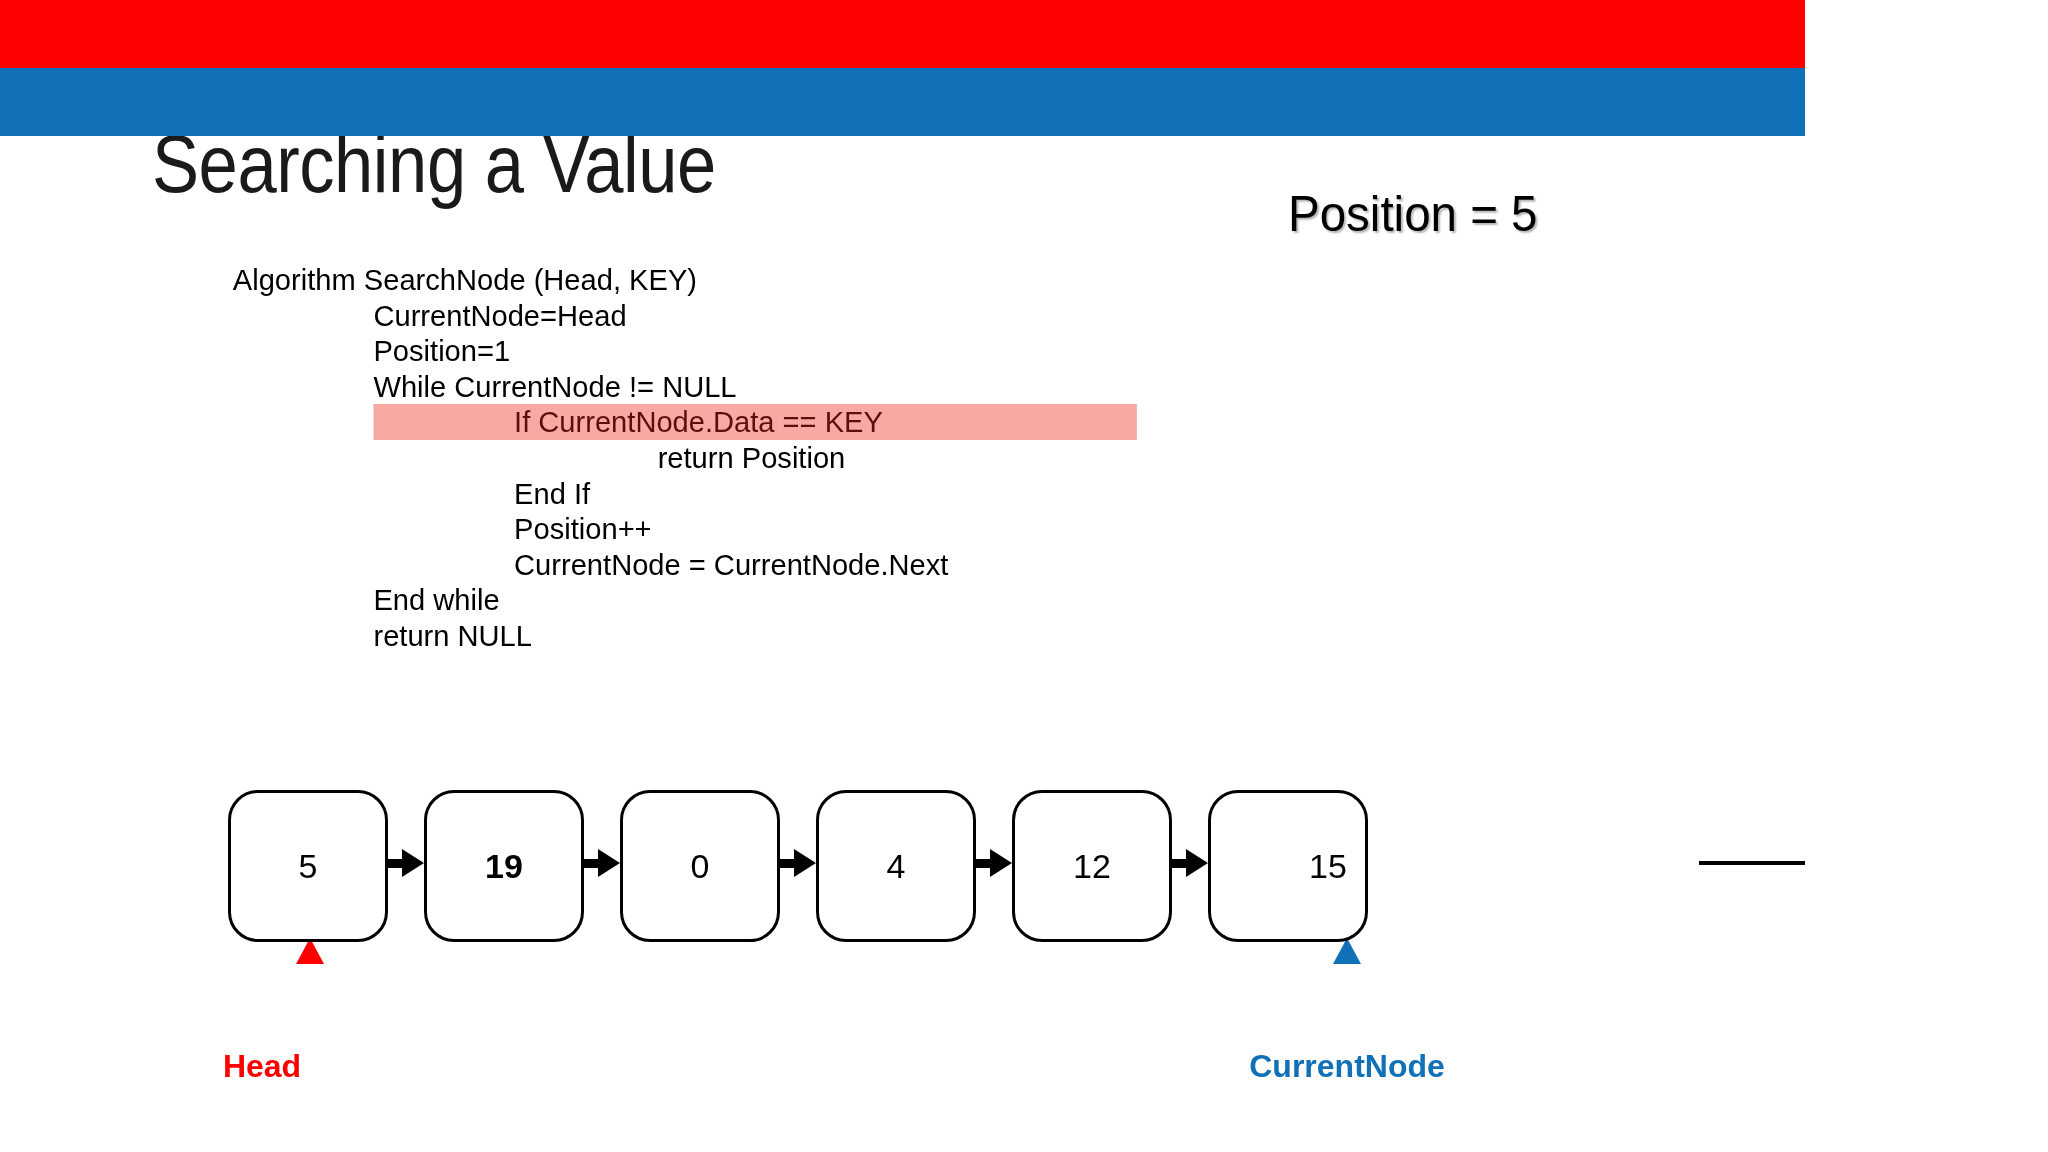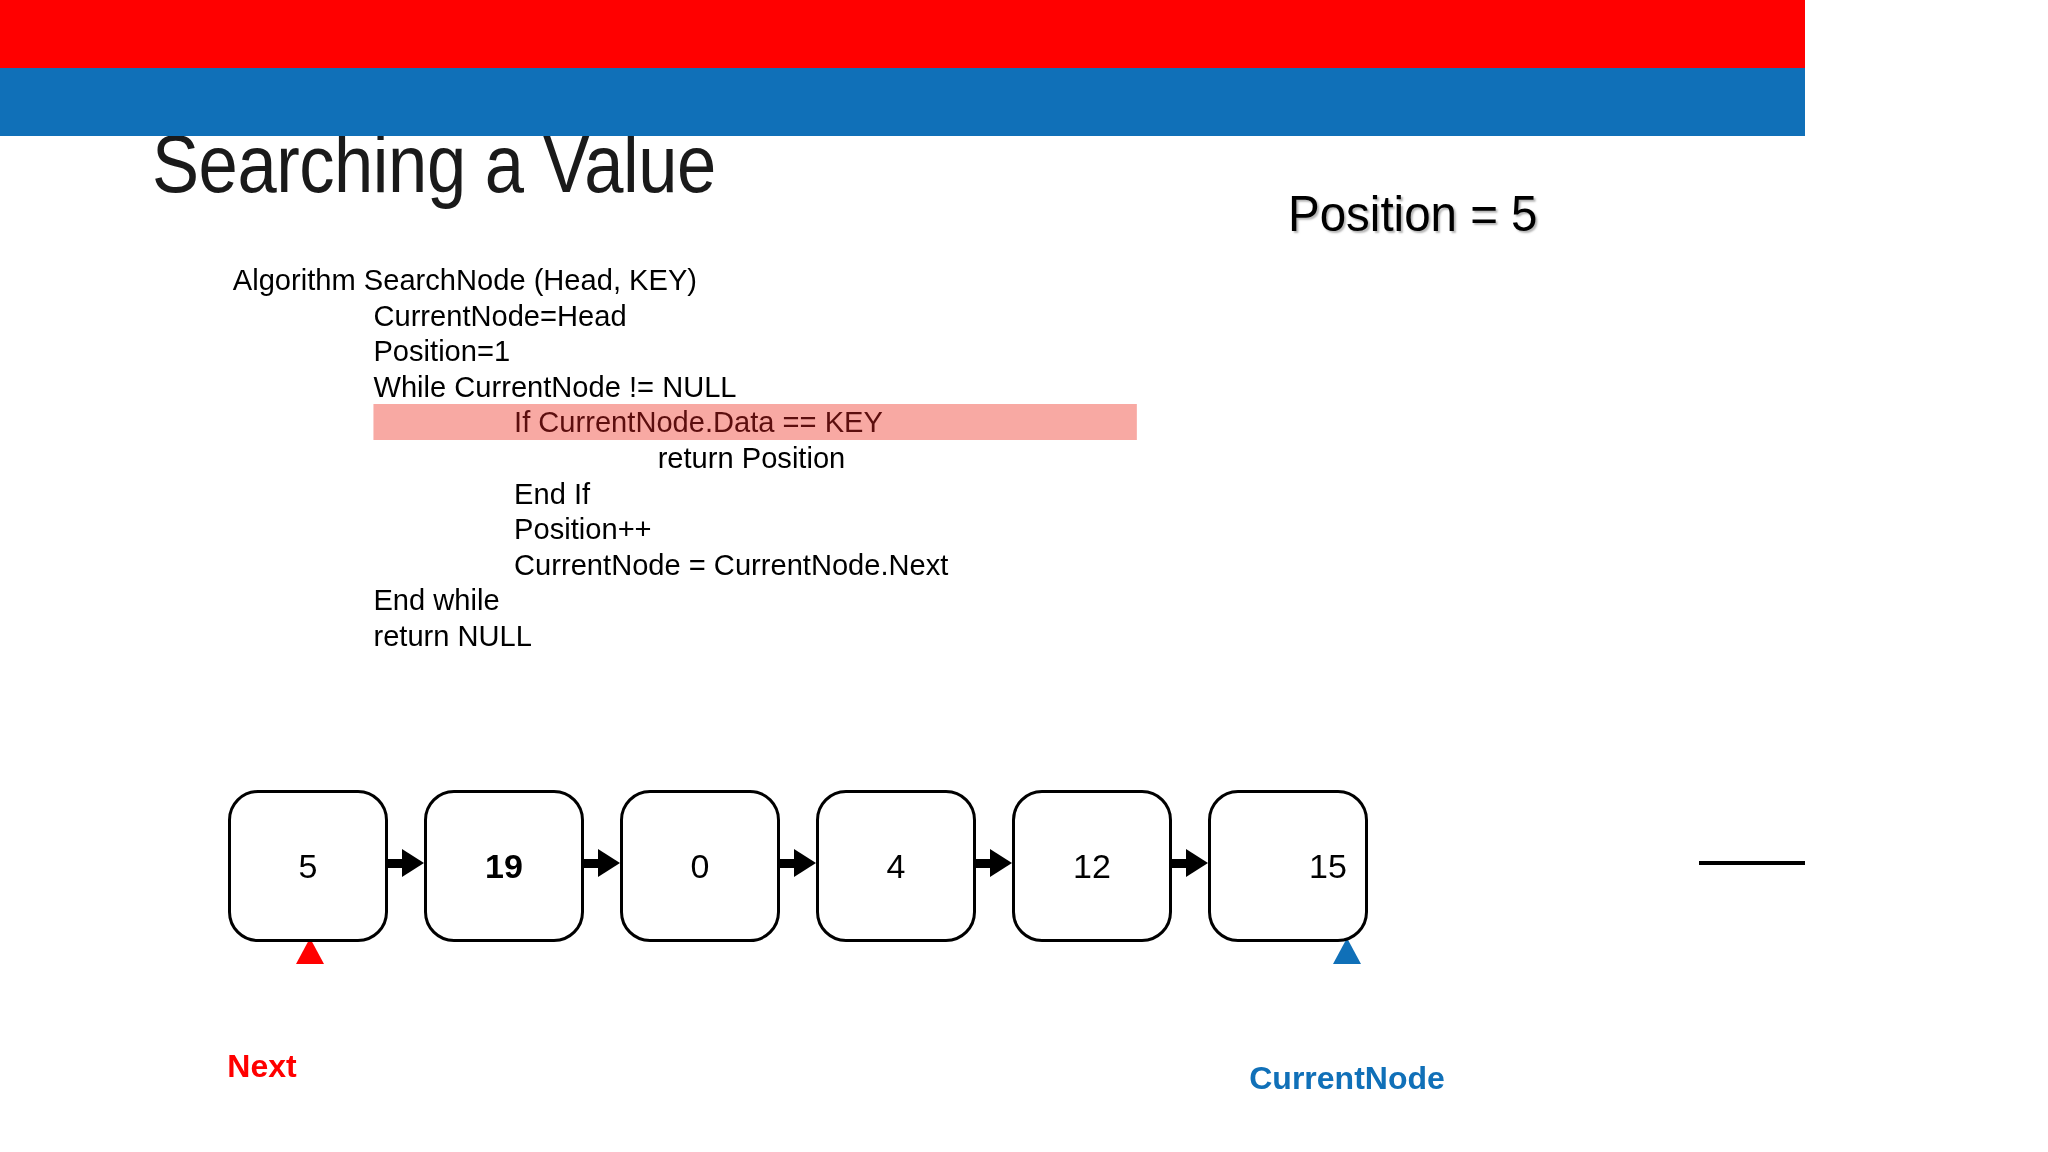--- a/index.html
+++ b/index.html
@@ -265,25 +265,25 @@
       <div class="code-line"><span class="code-text" style="margin-left: 385px;">return NULL</span></div>
     </div>
 
   <div id="linked-list">
 
     <div id="null-arrow"></div>
     <div id="null-label">NULL</div>
 
     <div id="head-shaft" style="background: rgb(255, 0, 0);"></div>
     <div id="head-head" class="ptr-head" style="border-bottom-color: rgb(255, 0, 0);"></div>
-    <div id="head-label" class="ptr-label" style="color: rgb(255, 0, 0);">Next</div>
+    <div id="head-label" class="ptr-label" style="color: rgb(255, 0, 0);">Head</div>
 
     <div id="current-shaft" style="background: rgb(16, 112, 184);"></div>
     <div id="current-head" class="ptr-head" style="border-bottom-color: rgb(16, 112, 184);"></div>
-    <div id="current-label" class="ptr-label" style="color: rgb(16, 112, 184); margin-top: 12px;">CurrentNode</div>
+    <div id="current-label" class="ptr-label" style="color: rgb(16, 112, 184);">CurrentNode</div>
   <div class="node-box" style="left: 228px;"></div>
       <div class="node-value" style="left: 228px;">5</div>
       <div class="link-arrow" style="left: 388px; width: 16px;"></div>
       <div class="node-box" style="left: 424px;"></div>
       <div class="node-value" style="left: 424px; font-weight: bold;">19</div>
       <div class="link-arrow" style="left: 584px; width: 16px;"></div>
       <div class="node-box" style="left: 620px;"></div>
       <div class="node-value" style="left: 620px;">0</div>
       <div class="link-arrow" style="left: 780px; width: 16px;"></div>
       <div class="node-box" style="left: 816px;"></div>

